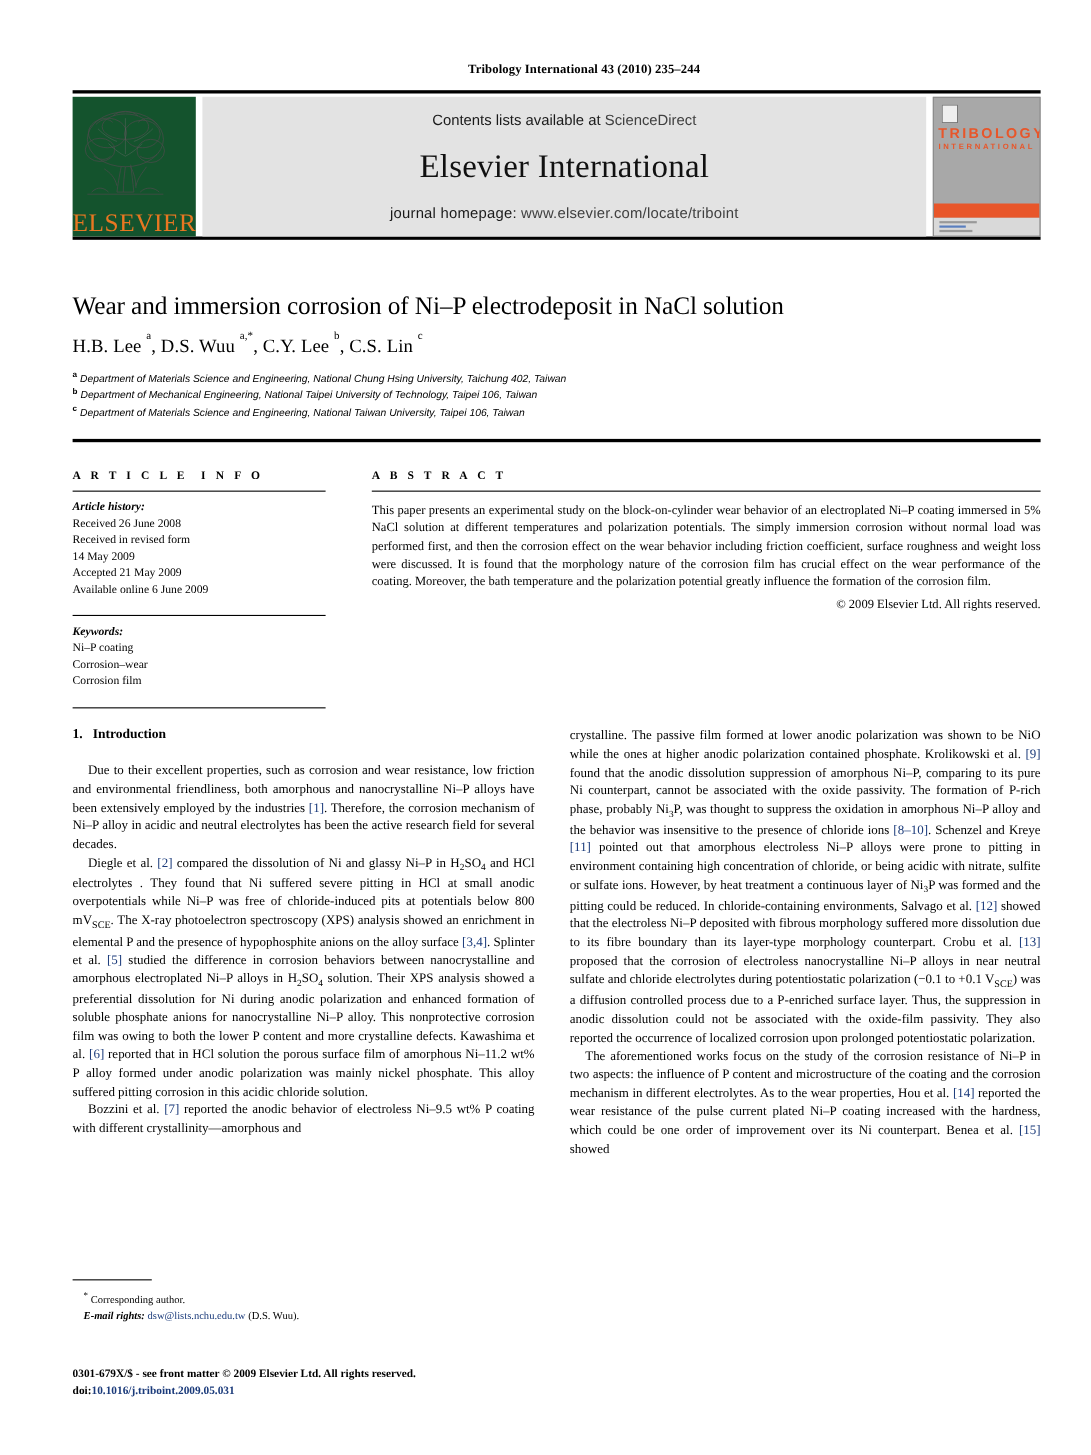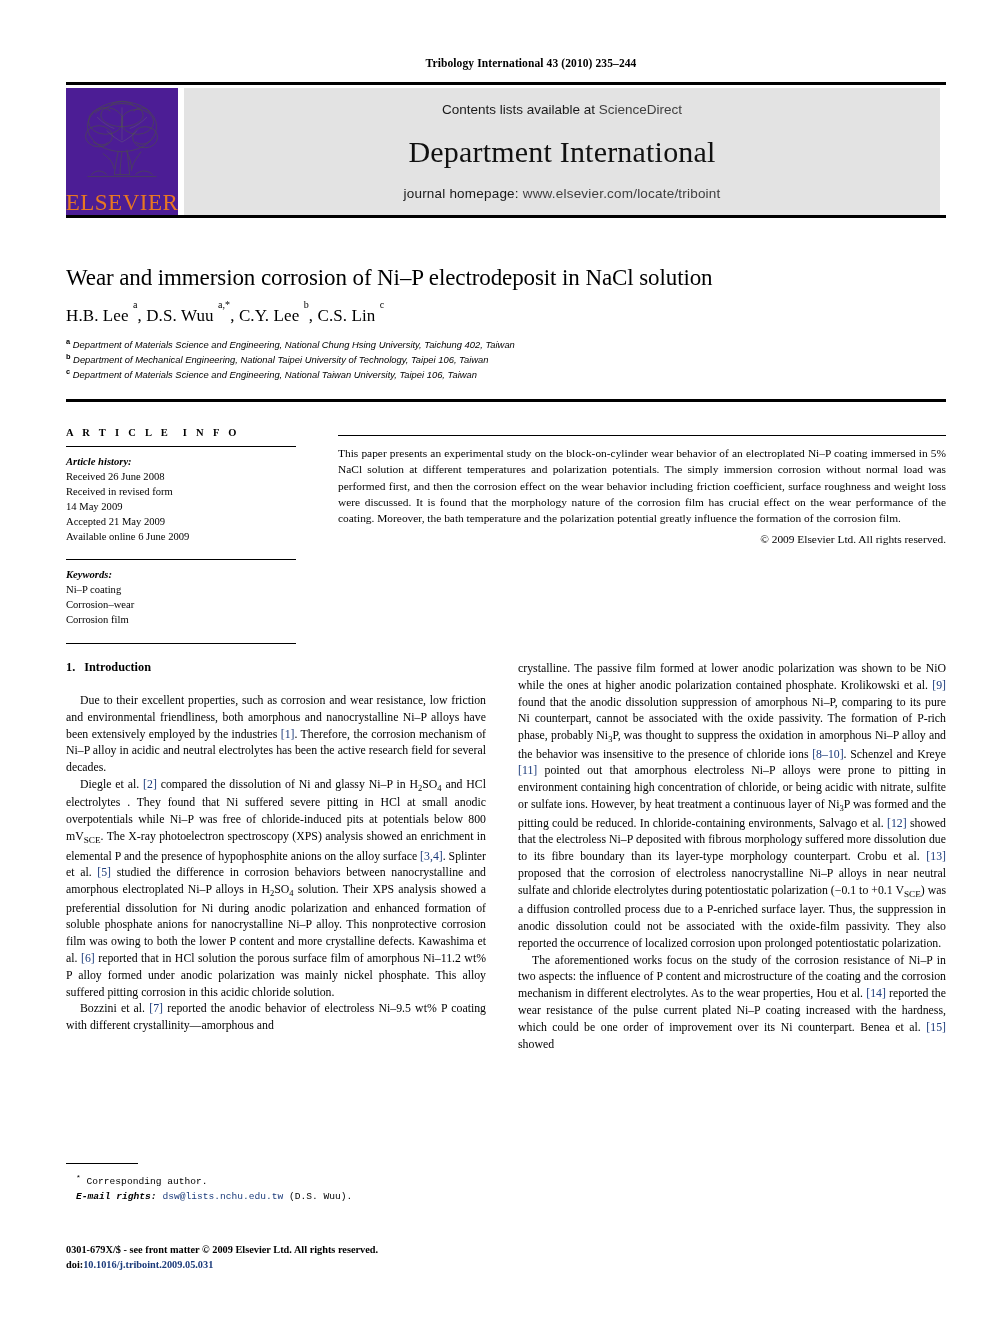--- a/index.html
+++ b/index.html
@@ -51,24 +51,24 @@
     display: flex;
     align-items: stretch;
     height: 127px;
     margin-top: 3px;
   }
   .elsevier-logo {
     width: 112px;
     flex: 0 0 112px;
     display: flex;
     flex-direction: column;
-    align-items: center;
+    align-items: flex-start;
     justify-content: flex-end;
     padding-bottom: 1px;
-    background: #4c1d95;
+    background: #14532d;
   }
   .elsevier-tree {
     width: 96px;
     height: 96px;
     display: block;
   }
   .elsevier-word {
     font-family: "Liberation Serif", serif;
     font-size: 23px;
     letter-spacing: 0.5px;
@@ -296,21 +296,21 @@
     top: 1163px;
     width: 420px;
   }
   .footnote-rule {
     width: 72px;
     height: 1.2px;
     background: #000;
     margin-bottom: 8px;
   }
   .footnote-text {
-    font-family: Liberation Mono, monospace;
+    font-family: Liberation Serif, serif;
     font-size: 9.6px;
     line-height: 1.5;
     padding-left: 10px;
   }
   .footnote-text .it { font-style: italic; font-weight: bold; }
 
   
   .page-footer {
     position: absolute;
     left: 66px;
@@ -362,24 +362,37 @@
             <path d="M50 14 C50 26 50 36 50 48"></path>
             <path d="M34 38 C40 44 46 48 50 50"></path>
             <path d="M66 38 C60 44 54 48 50 50"></path>
           </g>
         </svg>
         <div class="elsevier-word">ELSEVIER</div>
       </div>
 
       <div class="sd-box">
         <div class="sd-contents"><span>Contents lists available at </span><span class="sd-link">ScienceDirect</span></div>
-        <div class="journal-name">Department International</div>
+        <div class="journal-name">Elsevier International</div>
         <div class="sd-homepage"><span>journal homepage: </span><span class="sd-link">www.elsevier.com/locate/triboint</span></div>
       </div>
 
+      <div class="cover-thumb">
+        <div class="cover-smalllogo"></div>
+        <div class="cover-title">TRIBOLOGY</div>
+        <div class="cover-subtitle">INTERNATIONAL</div>
+        <div class="cover-band"></div>
+        <div class="cover-footer">
+          <div class="cover-footer-lines">
+            <div class="cfl w1"></div>
+            <div class="cfl w2"></div>
+            <div class="cfl w3"></div>
+          </div>
+        </div>
+      </div>
 
     </div>
     <div class="rule-thick-bottom"></div>
   </div>
 
   <div class="title-block">
     <h1 class="article-title">Wear and immersion corrosion of Ni–P electrodeposit in NaCl solution</h1>
     <div class="authors">H.B. Lee <sup>a</sup>, D.S. Wuu <sup>a,*</sup>, C.Y. Lee <sup>b</sup>, C.S. Lin <sup>c</sup></div>
     <div class="affils">
         <div><sup>a</sup> Department of Materials Science and Engineering, National Chung Hsing University, Taichung 402, Taiwan</div>
@@ -409,20 +422,21 @@
       <div>
           <div>Ni–P coating</div>
           <div>Corrosion–wear</div>
           <div>Corrosion film</div>
         </div>
     </div>
     <div class="hairline"></div>
   </div>
 
   <div class="abs-col">
+    <div class="kicker">A B S T R A C T</div>
     <div class="hairline"></div>
     <div class="abstract-text">This paper presents an experimental study on the block-on-cylinder wear behavior of an electroplated Ni–P coating immersed in 5% NaCl solution at different temperatures and polarization potentials. The simply immersion corrosion without normal load was performed first, and then the corrosion effect on the wear behavior including friction coefficient, surface roughness and weight loss were discussed. It is found that the morphology nature of the corrosion film has crucial effect on the wear performance of the coating. Moreover, the bath temperature and the polarization potential greatly influence the formation of the corrosion film.</div>
     <div class="copyright">© 2009 Elsevier Ltd. All rights reserved.</div>
   </div>
 
   <div class="col-left">
     <h2 class="section-h">
       <span class="num">1.</span><span>Introduction</span>
     </h2>
     <p class="body" id="lp0">Due to their excellent properties, such as corrosion and wear resistance, low friction and environmental friendliness, both amorphous and nanocrystalline Ni–P alloys have been extensively employed by the industries <span class="ref">[1]</span>. Therefore, the corrosion mechanism of Ni–P alloy in acidic and neutral electrolytes has been the active research field for several decades.</p>

